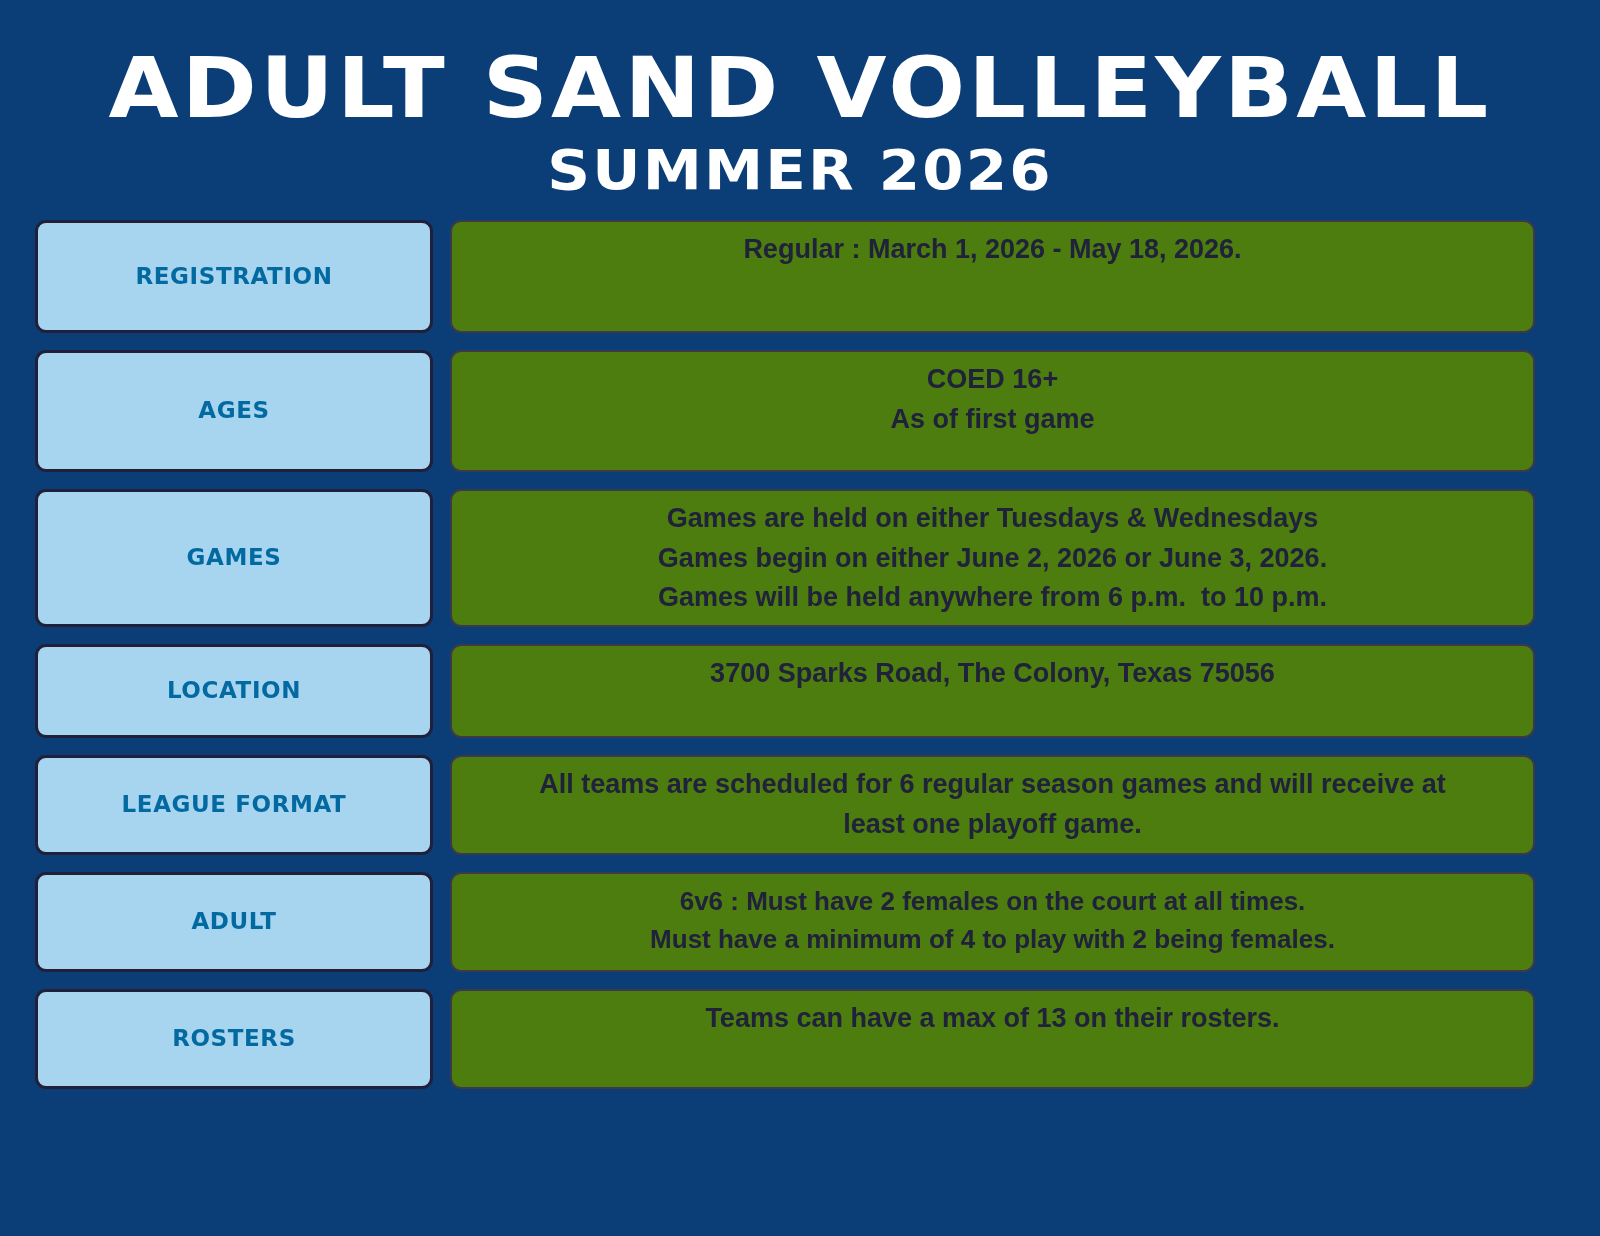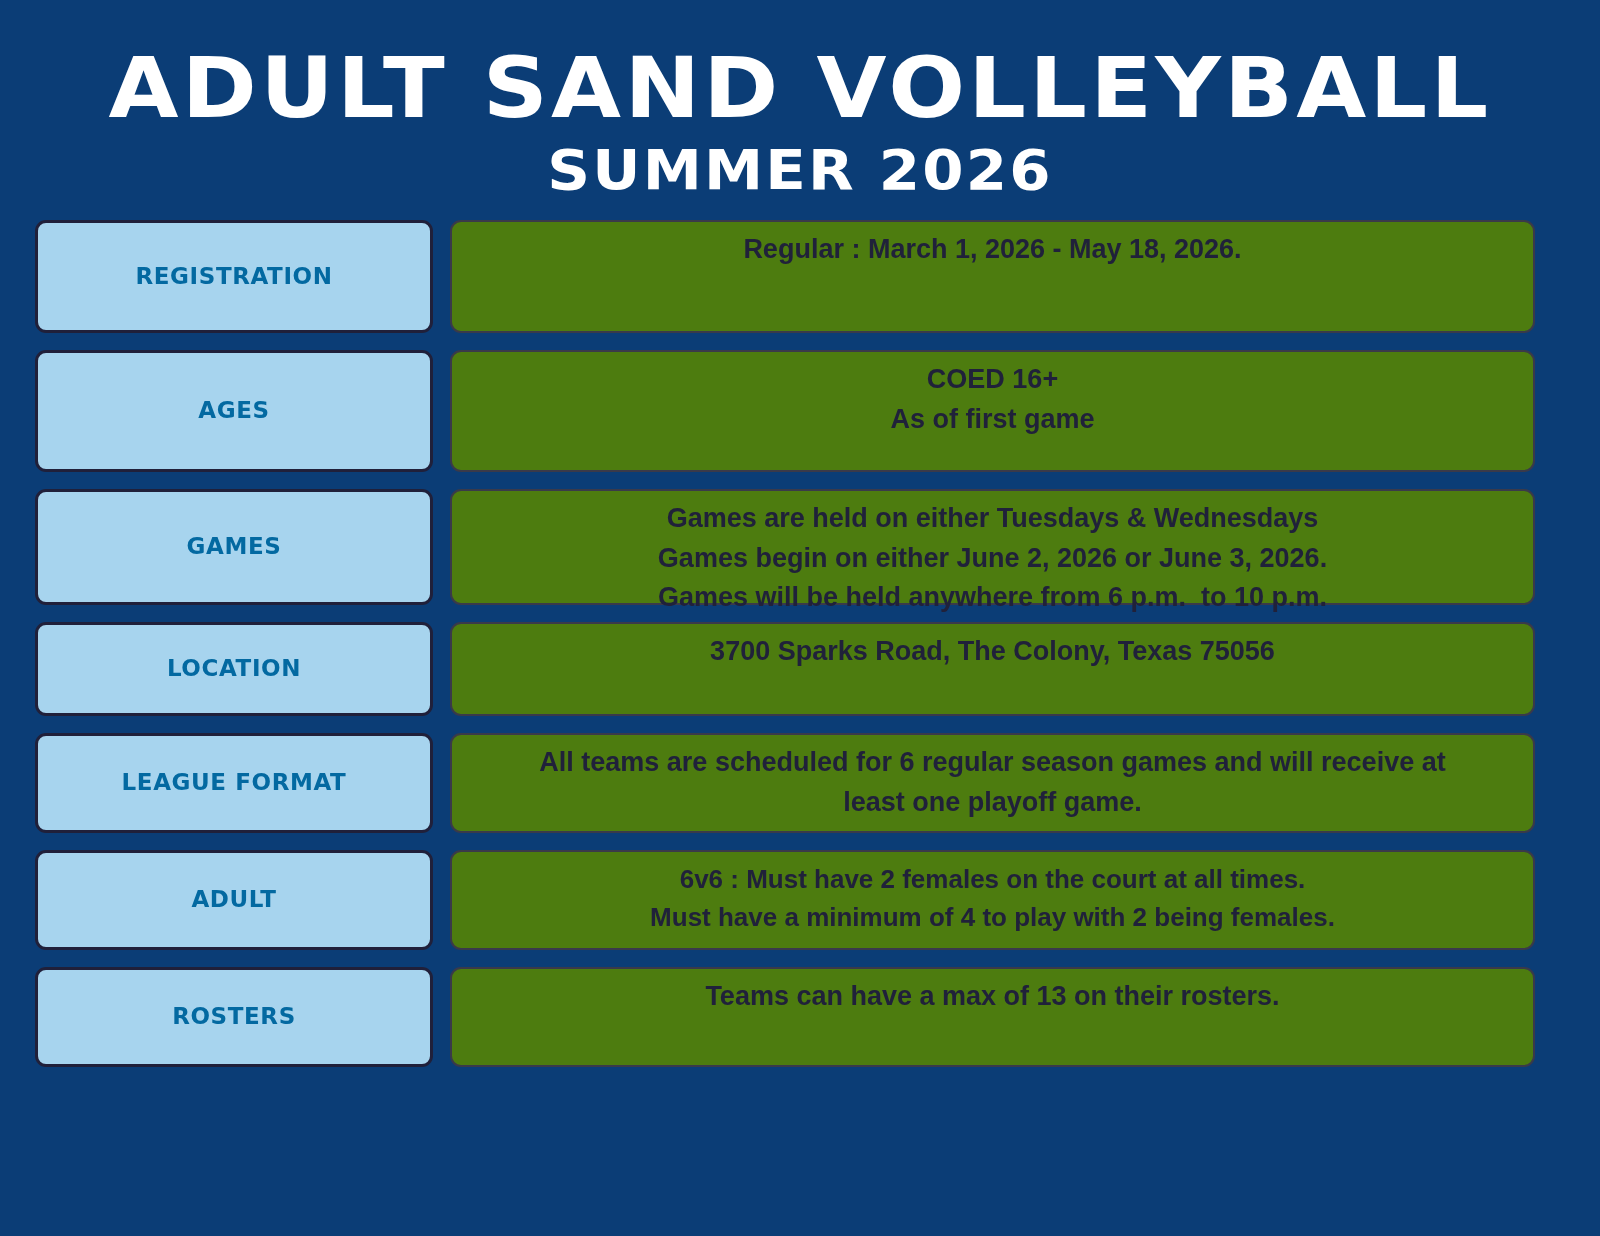--- a/index.html
+++ b/index.html
@@ -111,21 +111,21 @@
     font-size: 27px;
     line-height: 1.47;
     text-align: center;
     white-space: pre-wrap;
   }
 
   
   .r0 .label-cell, .r0 .content-cell { height: 113px; }
   .r1 .label-cell, .r1 .content-cell { height: 113px; }
   .r2 .label-cell, .r2 .content-cell { height: 122px; }
-  .r3 .label-cell, .r3 .content-cell { height: 116px; }
+  .r3 .label-cell, .r3 .content-cell { height: 138px; }
   .r4 .label-cell, .r4 .content-cell { height: 94px; }
   .r5 .label-cell, .r5 .content-cell { height: 100px; }
   .r6 .label-cell, .r6 .content-cell { height: 100px; }
   .r7 .label-cell, .r7 .content-cell { height: 100px; }
 
   .r6 .content-line { font-size: 26px; }
 </style>
 </head>
 <body>
 

